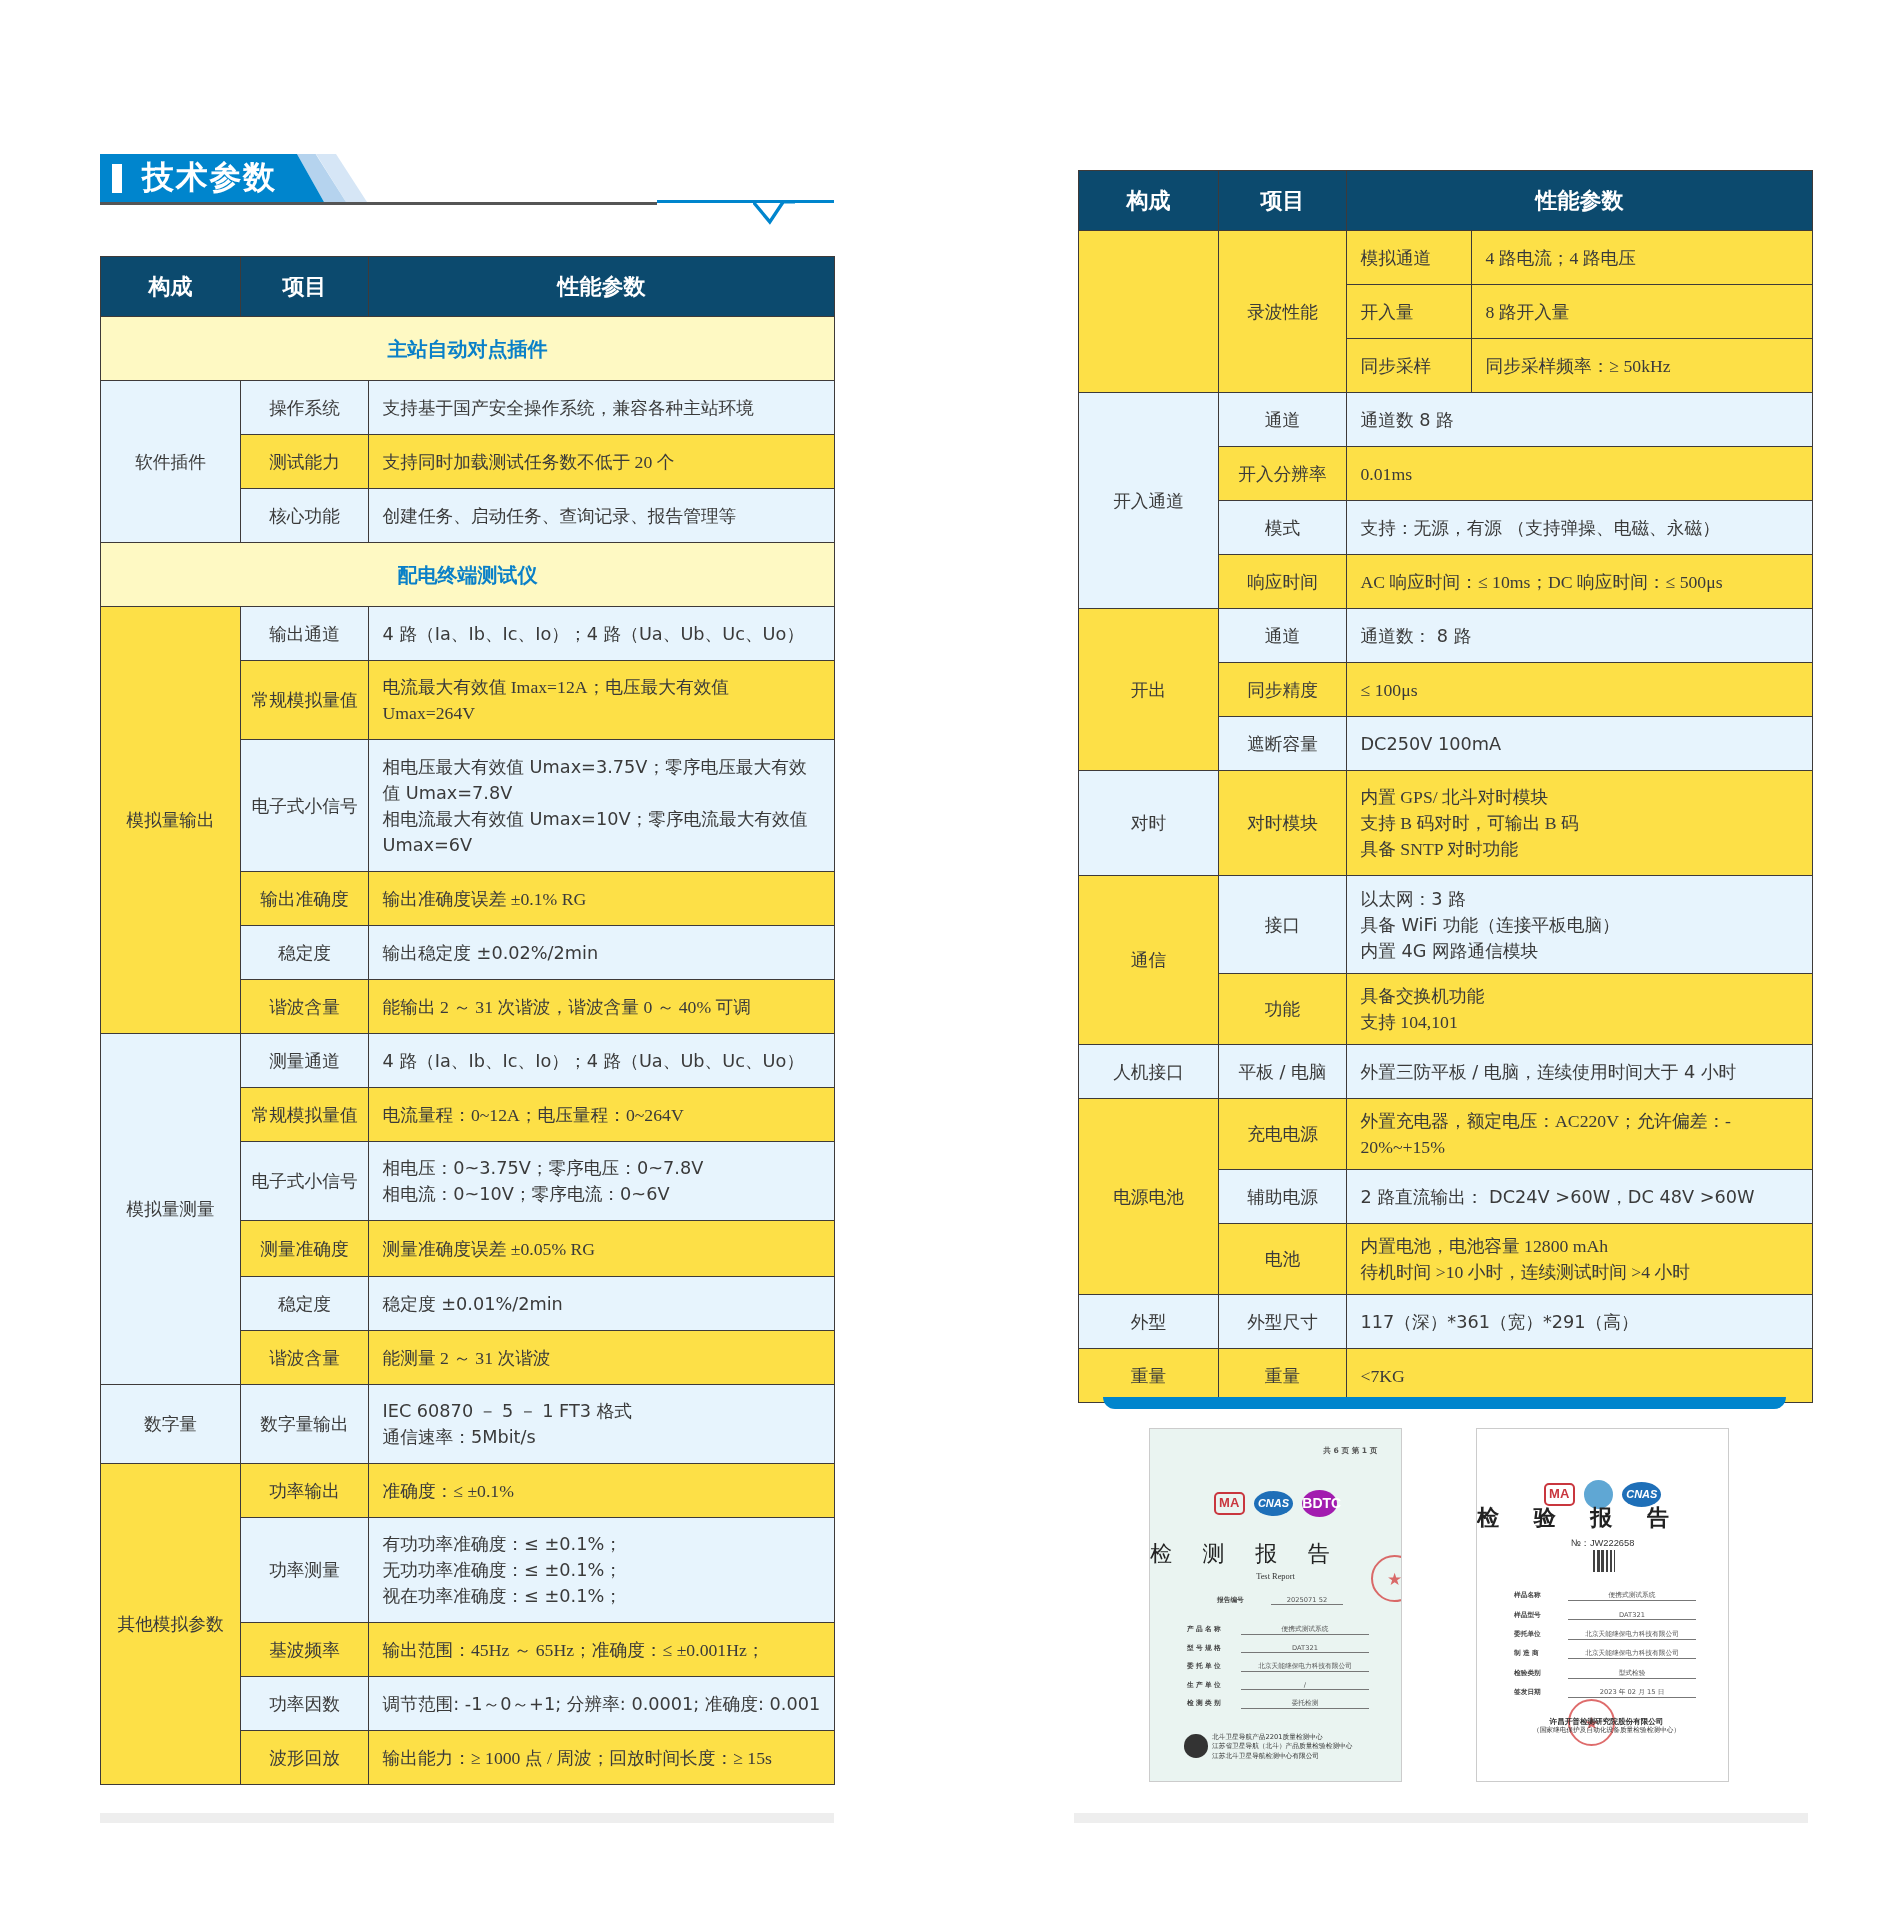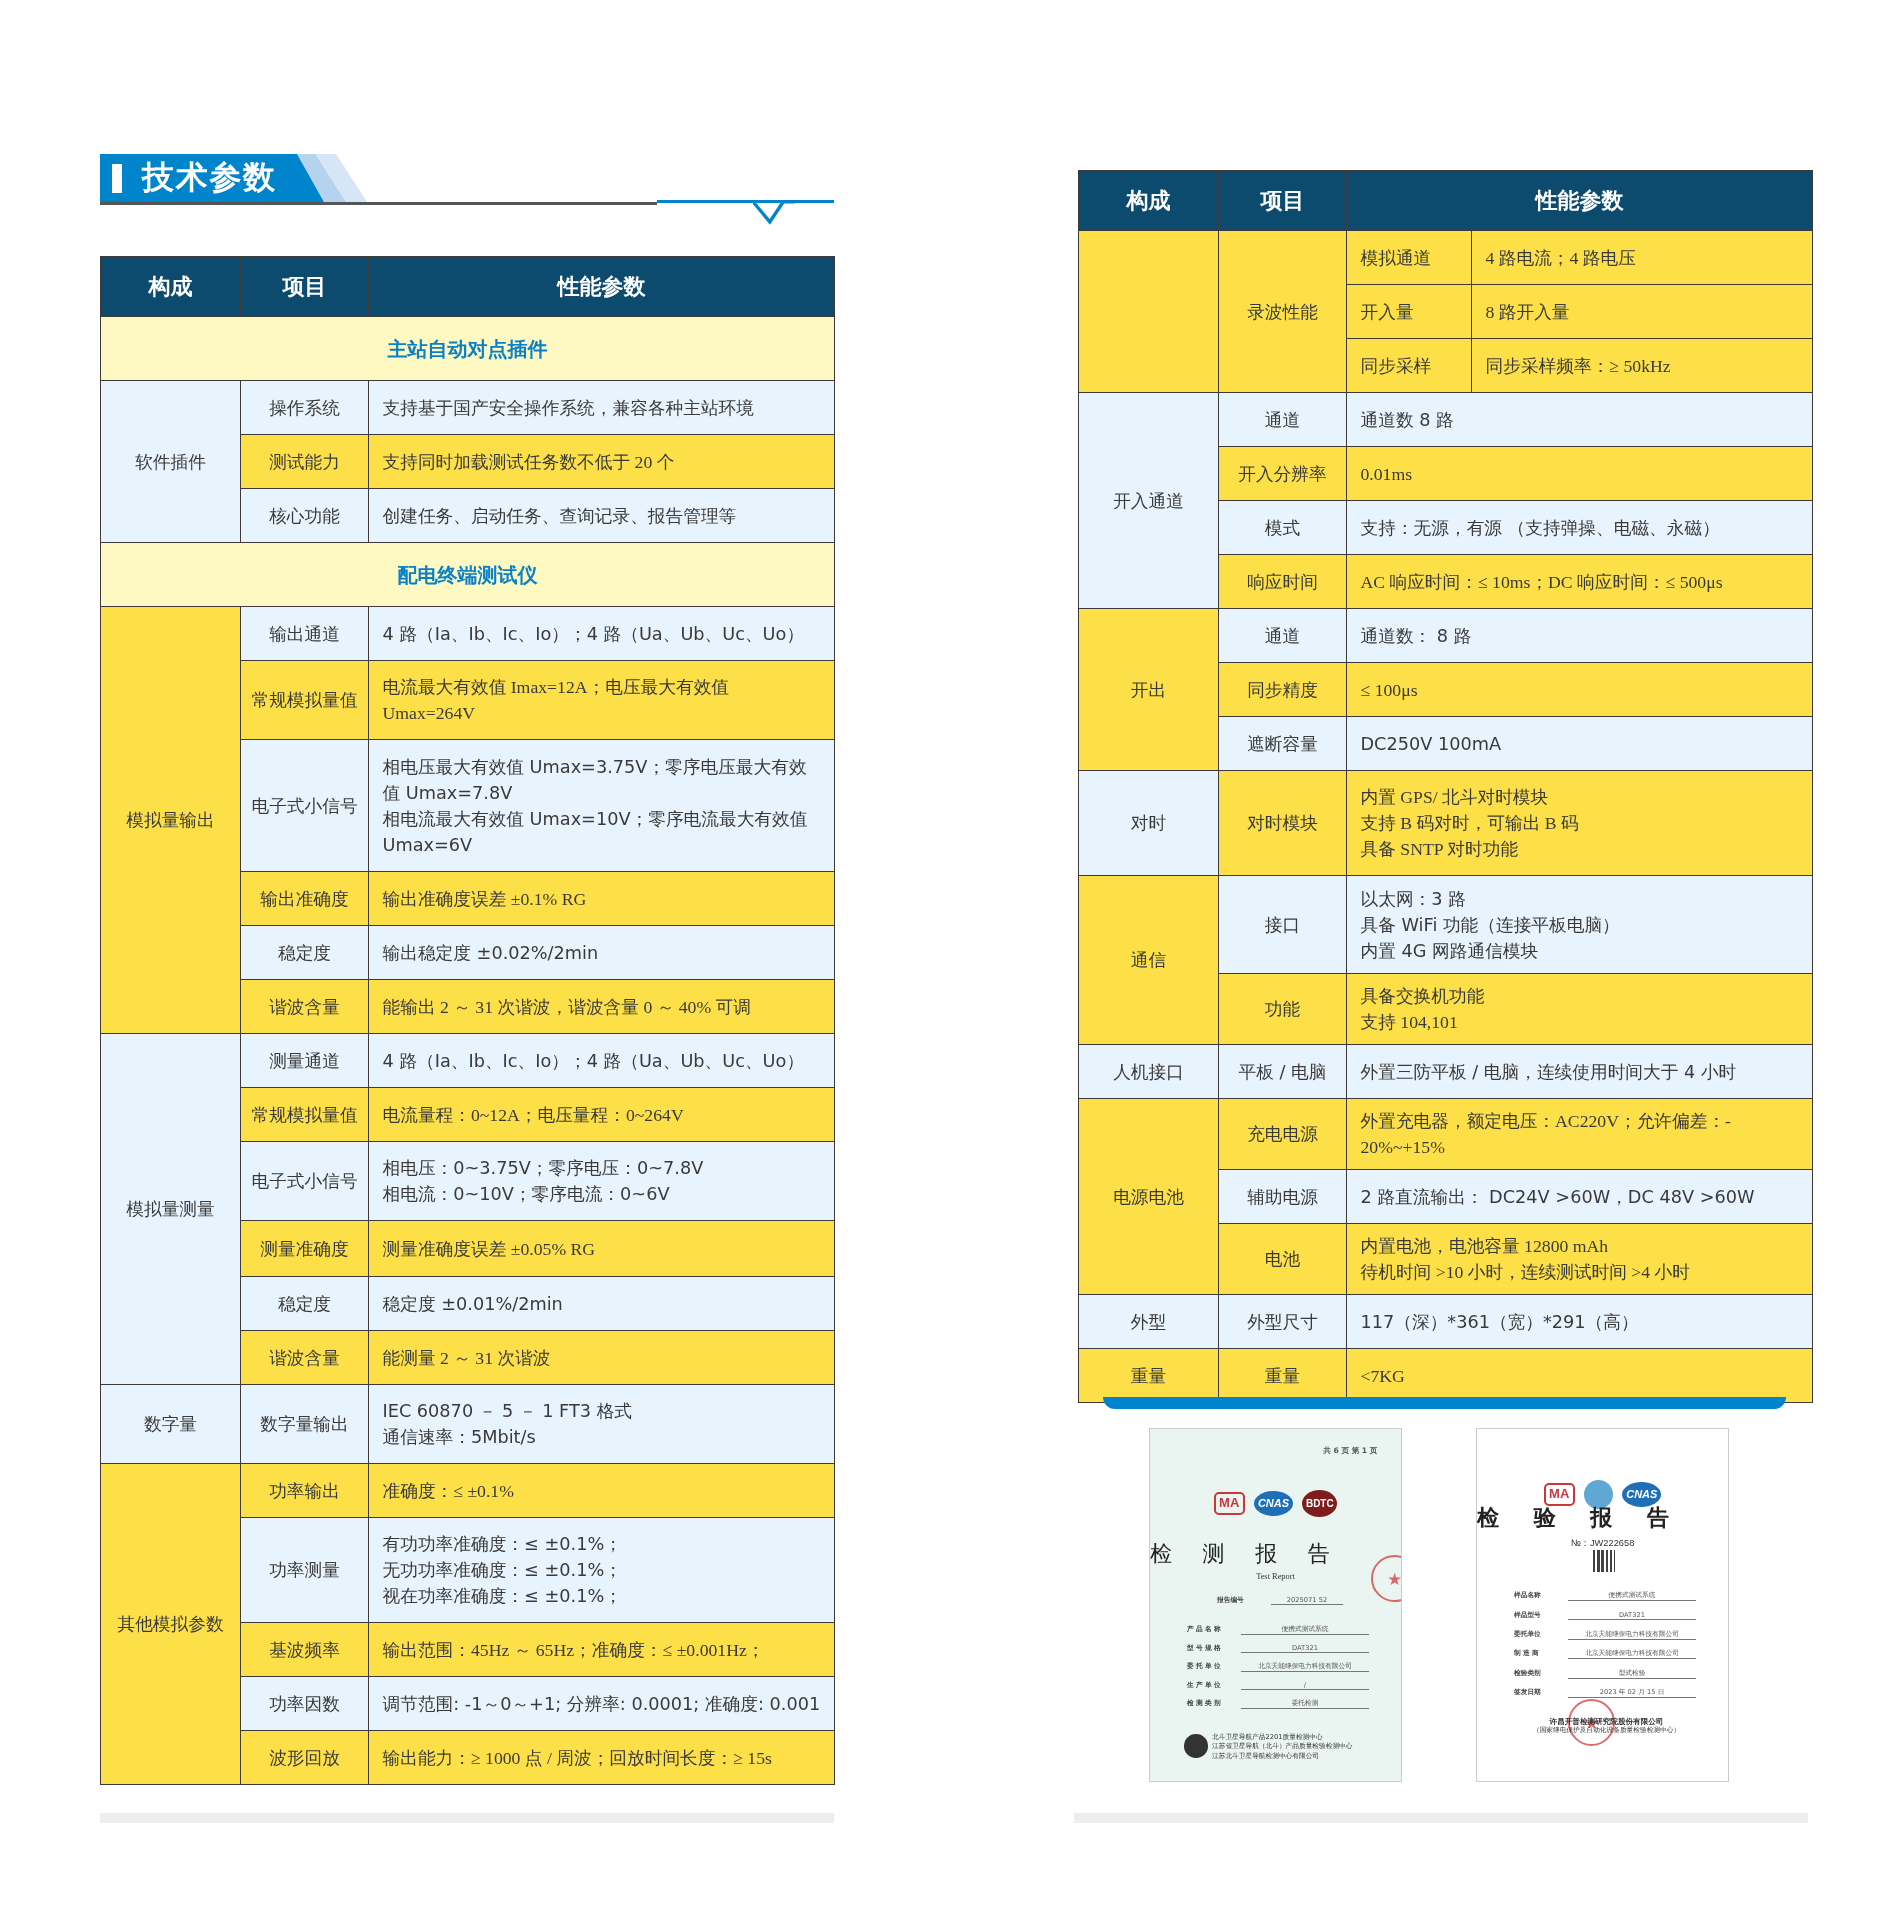--- a/index.html
+++ b/index.html
@@ -33,21 +33,21 @@
 
   .right-bottom-bar { position: absolute; left: 1103px; top: 1397px; width: 683px; height: 11.8px; background: #0085cd; border-radius: 0 0 25px 25px; }
 
   
   .cert { position: absolute; border: 0.8px solid #cccccc; overflow: hidden; }
   #cert1 { left: 1149px; top: 1428px; width: 253px; height: 354px; background: #eaf4f1; }
   #cert2 { left: 1476px; top: 1428px; width: 253px; height: 354px; background: #ffffff; }
   .cert-logos { position: absolute; left: 0; width: 100%; text-align: center; }
   .logo-ma { display: inline-block; color: #c9363e; font-weight: bold; font-size: 13px; border: 2.5px solid #c9363e; border-radius: 5px; padding: 0 3.4px; line-height: 18.6px; margin: 0 2.5px; vertical-align: middle; font-family: "Liberation Sans", sans-serif; }
   .logo-cnas { display: inline-block; color: #ffffff; background: #1e6fb8; font-weight: bold; font-style: italic; font-size: 11px; border-radius: 50%; width: 39px; height: 25px; line-height: 25px; text-align: center; margin: 0 2.5px; vertical-align: middle; font-family: "Liberation Sans", sans-serif; }
-  .logo-bdtc { display: inline-block; color: #ffffff; background: #7f1d1d; font-weight: bold; font-size: 10px; border-radius: 50%; width: 35px; height: 27px; line-height: 27px; text-align: center; margin: 0 2.5px; vertical-align: middle; font-family: "Liberation Sans", sans-serif; }
+  .logo-bdtc { display: inline-block; color: #ffffff; background: #a21caf; font-weight: bold; font-size: 14px; border-radius: 50%; width: 35px; height: 27px; line-height: 27px; text-align: center; margin: 0 2.5px; vertical-align: middle; font-family: "Liberation Sans", sans-serif; }
   .logo-ilac { display: inline-block; background: #5fa7d4; border-radius: 50%; width: 29px; height: 29px; margin: 0 2.5px; vertical-align: middle; }
   .cert-pageno { position: absolute; right: 23.6px; top: 17px; font-size: 7.6px; color: #555; font-weight: bold; }
   .cert-title { position: absolute; left: 0; width: 100%; text-align: left; font-size: 22px; color: #222222; letter-spacing: 11.8px; font-family: "DejaVu Serif", serif; }
   .cert-title.bold { font-weight: bold; font-family: "DejaVu Sans", sans-serif; letter-spacing: 13.5px; }
   .cert-sub { position: absolute; left: 0; width: 100%; text-align: center; font-size: 8.4px; color: #333; font-family: "Liberation Serif", serif; }
   .cert-field { position: absolute; left: 37px; width: 182px; height: 15px; font-size: 6.7px; color: #444; }
   .cert-field .lbl { position: absolute; left: 0; top: 1.7px; width: 51px; font-weight: bold; }
   .cert-field .val { position: absolute; left: 54px; right: 0; top: 1.7px; text-align: center; border-bottom: 0.8px solid #777; color: #555; }
   .cert-org { position: absolute; left: 25px; right: 17px; font-size: 6.7px; color: #333; line-height: 9.3px; text-align: center; }
   .seal { position: absolute; border: 2.5px solid #d43b3b; border-radius: 50%; opacity: 0.75; }

